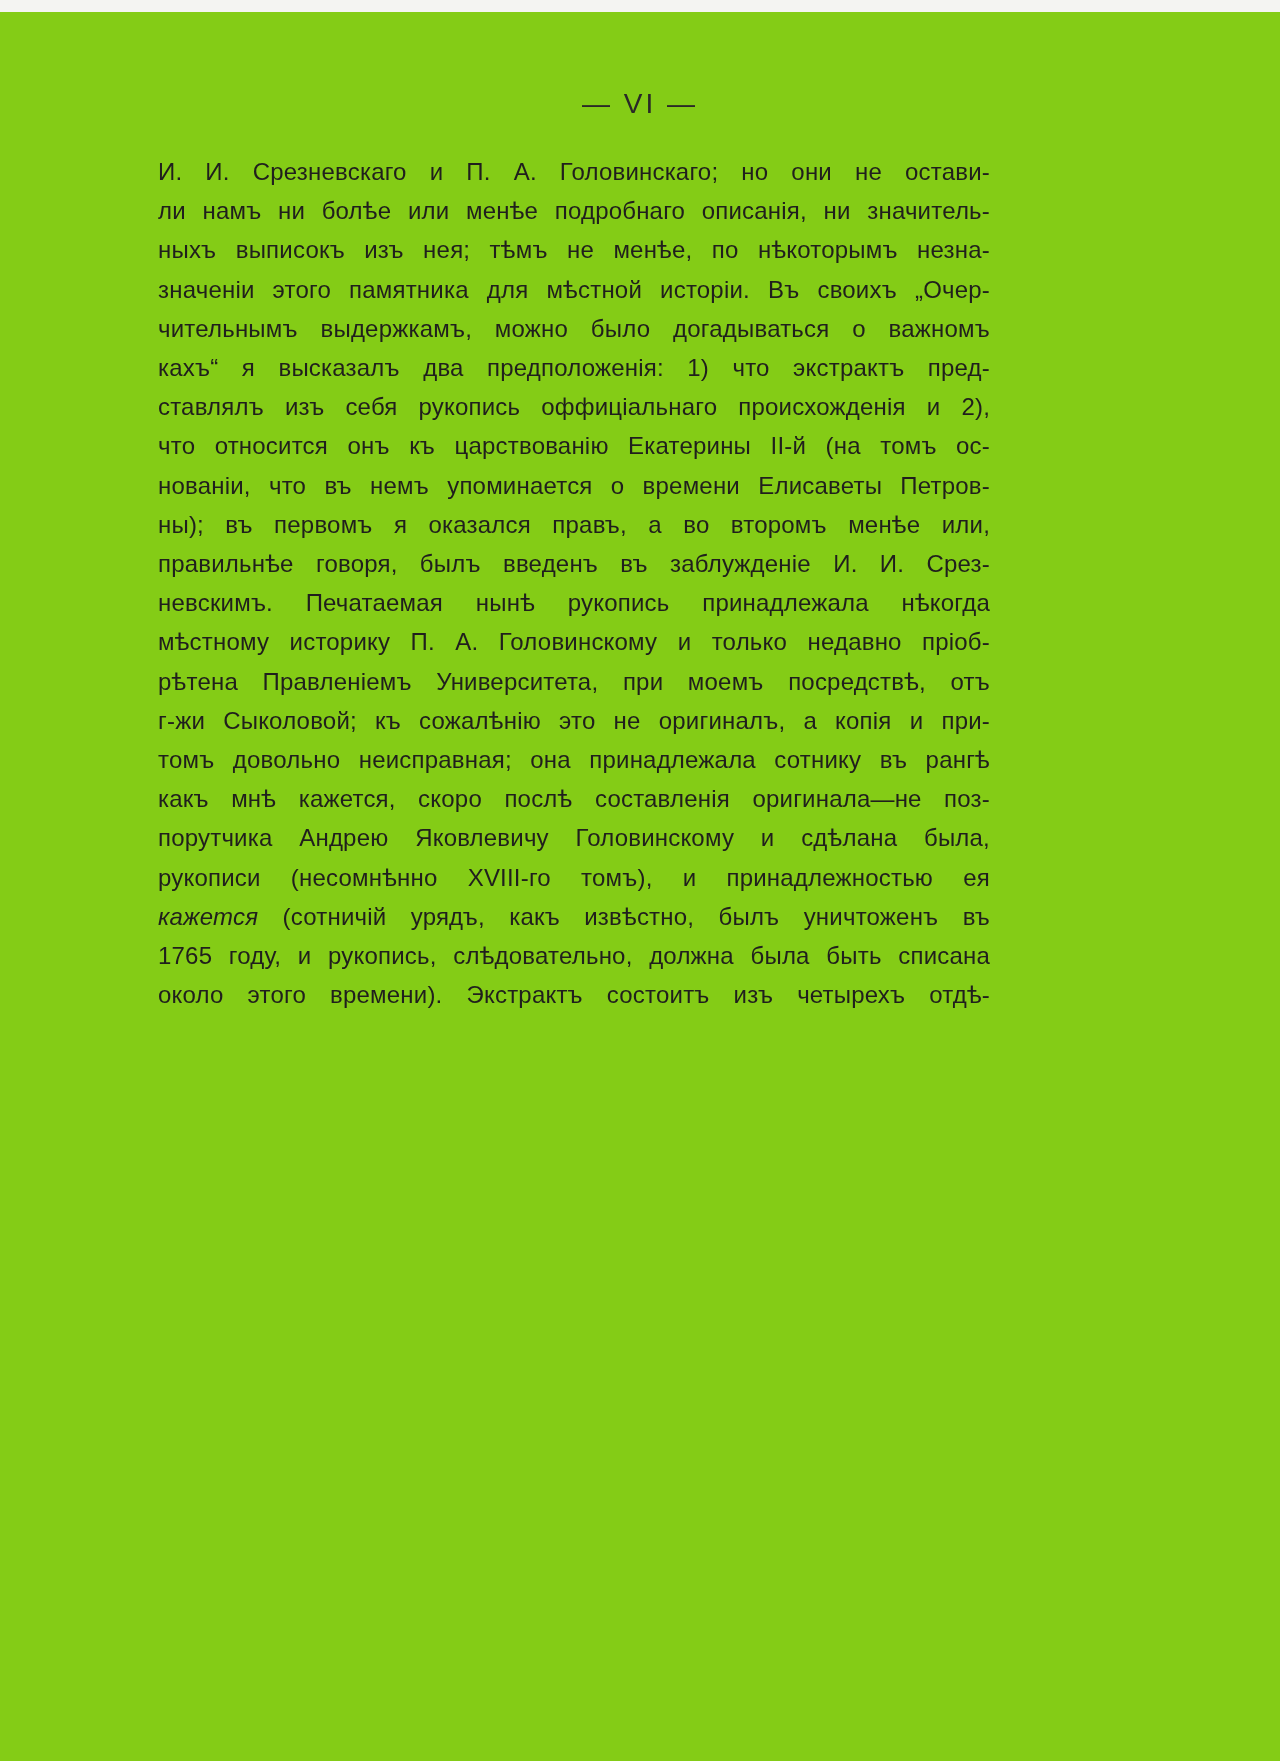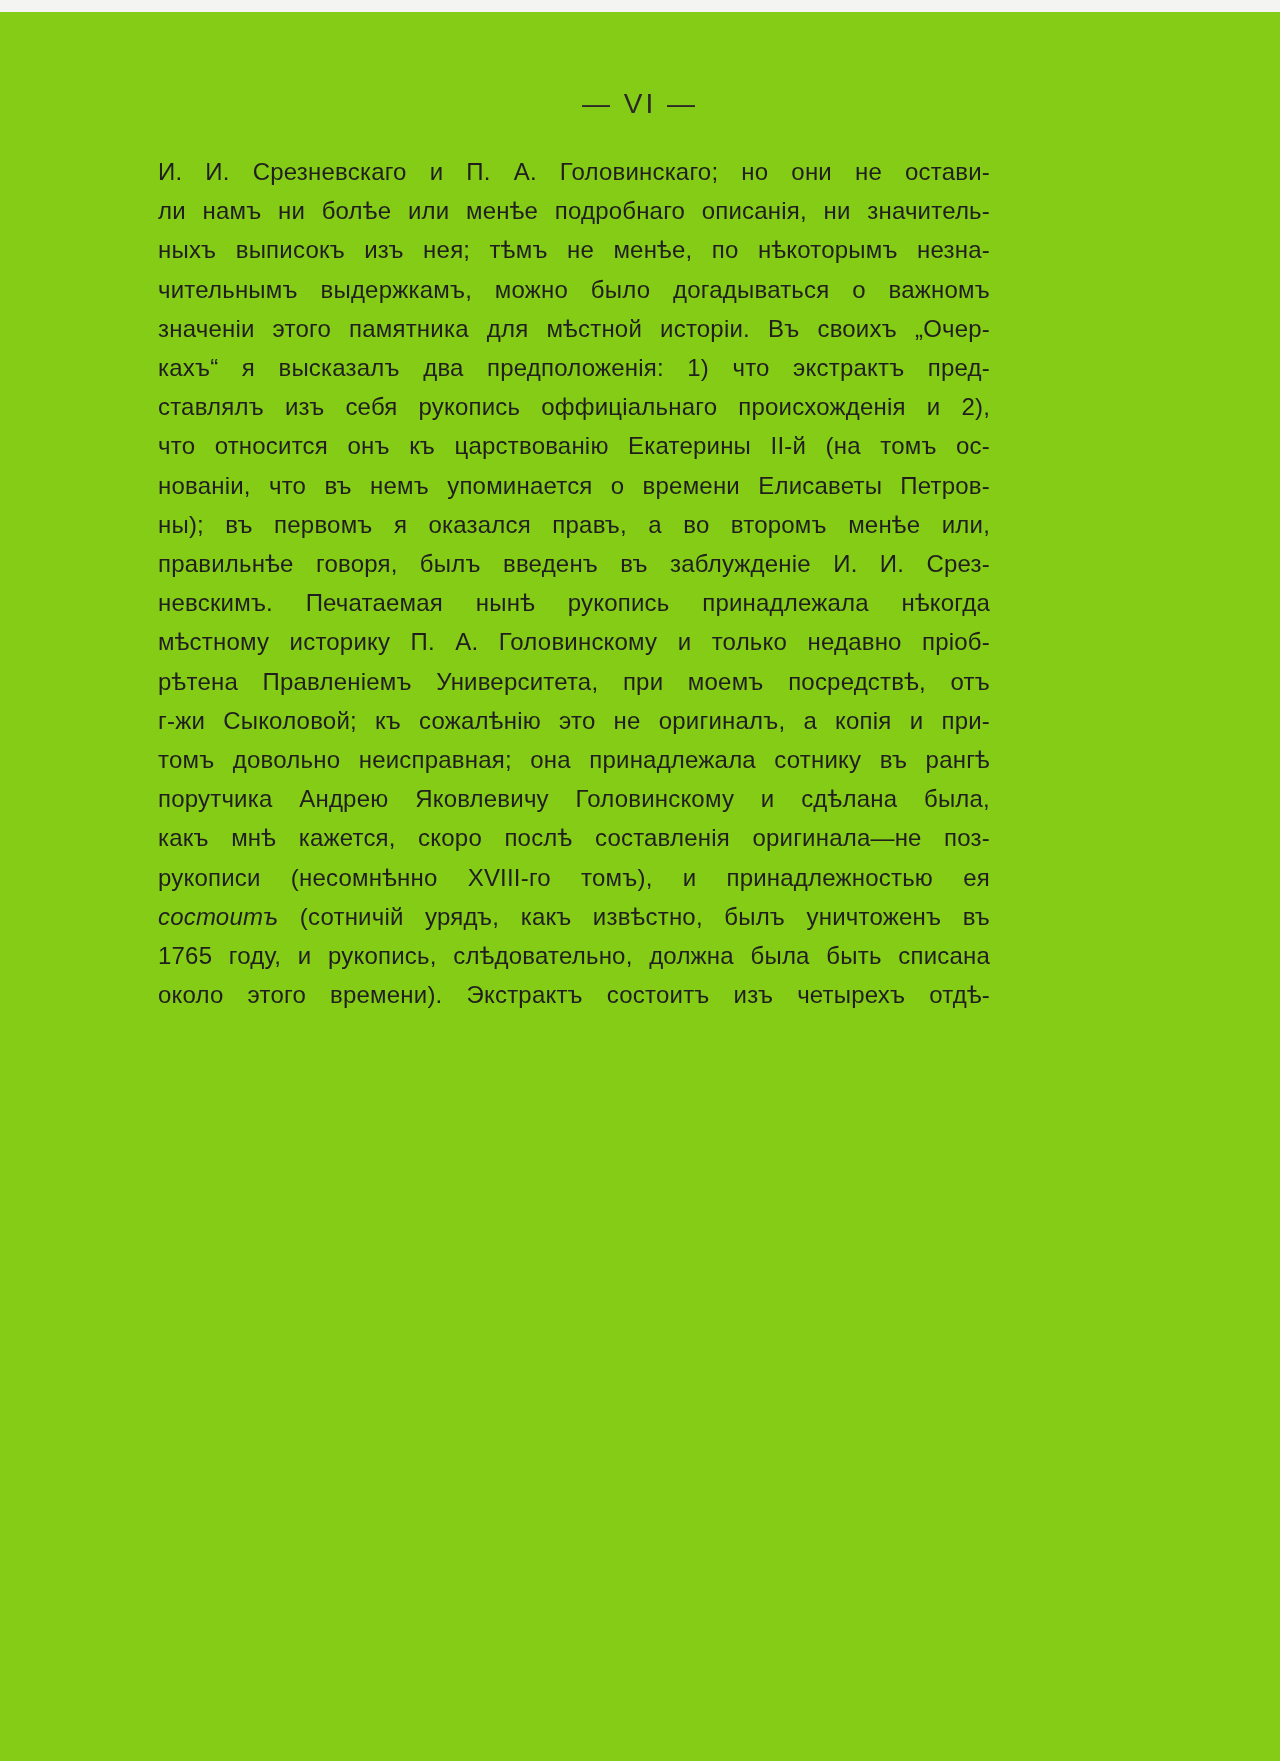--- a/index.html
+++ b/index.html
@@ -49,33 +49,33 @@
 </style>
 </head>
 <body>
 
 <div class="page">
   <div class="page-number">— VI —</div>
   <div class="text-block">
       <div class="line"><span>И. И. Срезневскаго и П. А. Головинскаго; но они не остави-</span></div>
       <div class="line"><span>ли намъ ни болѣе или менѣе подробнаго описанія, ни значитель-</span></div>
       <div class="line"><span>ныхъ выписокъ изъ нея; тѣмъ не менѣе, по нѣкоторымъ незна-</span></div>
+      <div class="line"><span>значеніи этого памятника для мѣстной исторіи. Въ своихъ „Очер-</span></div>
       <div class="line"><span>чительнымъ выдержкамъ, можно было догадываться о важномъ</span></div>
-      <div class="line"><span>значеніи этого памятника для мѣстной исторіи. Въ своихъ „Очер-</span></div>
       <div class="line"><span>кахъ“ я высказалъ два предположенія: 1) что экстрактъ пред-</span></div>
       <div class="line"><span>ставлялъ изъ себя рукопись оффиціальнаго происхожденія и 2),</span></div>
       <div class="line"><span>что относится онъ къ царствованію Екатерины II-й (на томъ ос-</span></div>
       <div class="line"><span>нованіи, что въ немъ упоминается о времени Елисаветы Петров-</span></div>
       <div class="line"><span>ны); въ первомъ я оказался правъ, а во второмъ менѣе или,</span></div>
       <div class="line"><span>правильнѣе говоря, былъ введенъ въ заблужденіе И. И. Срез-</span></div>
       <div class="line"><span>невскимъ. Печатаемая нынѣ рукопись принадлежала нѣкогда</span></div>
       <div class="line"><span>мѣстному историку П. А. Головинскому и только недавно пріоб-</span></div>
       <div class="line"><span>рѣтена Правленіемъ Университета, при моемъ посредствѣ, отъ</span></div>
       <div class="line"><span>г-жи Сыколовой; къ сожалѣнію это не оригиналъ, а копія и при-</span></div>
       <div class="line"><span>томъ довольно неисправная; она принадлежала сотнику въ рангѣ</span></div>
+      <div class="line"><span>какъ мнѣ кажется, скоро послѣ составленія оригинала—не поз-</span></div>
       <div class="line"><span>порутчика Андрею Яковлевичу Головинскому и сдѣлана была,</span></div>
-      <div class="line"><span>какъ мнѣ кажется, скоро послѣ составленія оригинала—не поз-</span></div>
       <div class="line"><span>рукописи (несомнѣнно XVIII-го томъ), и принадлежностью ея</span></div>
-      <div class="line"><i>состоитъ</i><span> (сотничій урядъ, какъ извѣстно, былъ уничтоженъ въ</span></div>
+      <div class="line"><i>кажется</i><span> (сотничій урядъ, какъ извѣстно, былъ уничтоженъ въ</span></div>
       <div class="line"><span>1765 году, и рукопись, слѣдовательно, должна была быть списана</span></div>
       <div class="line"><span>около этого времени). Экстрактъ состоитъ изъ четырехъ отдѣ-</span></div>
     </div>
 </div>
 
 </body></html>

